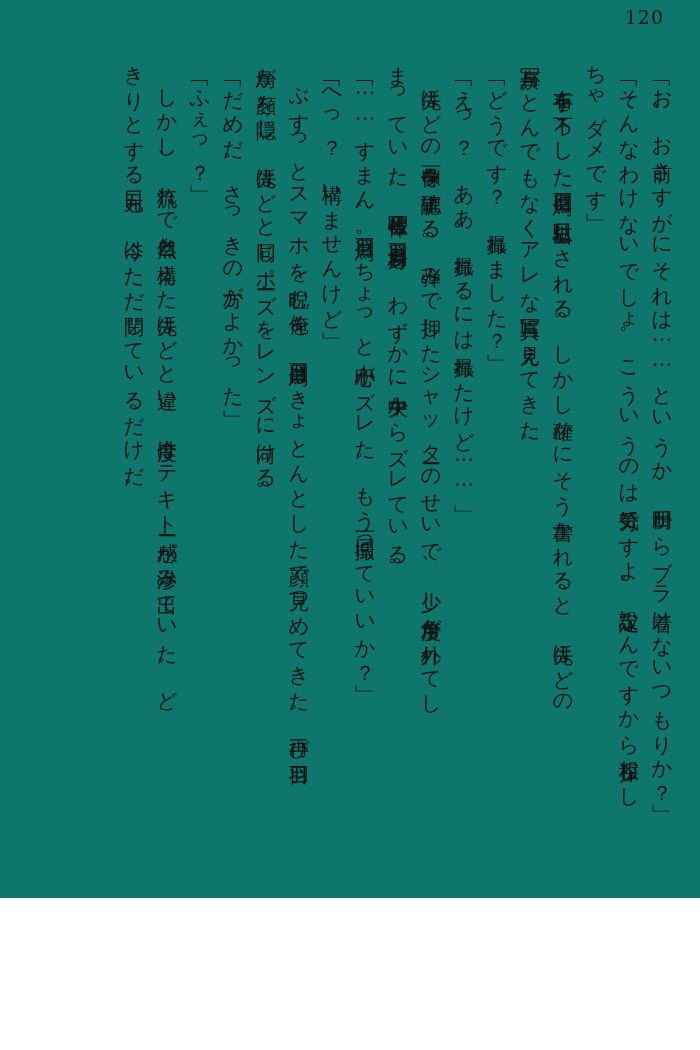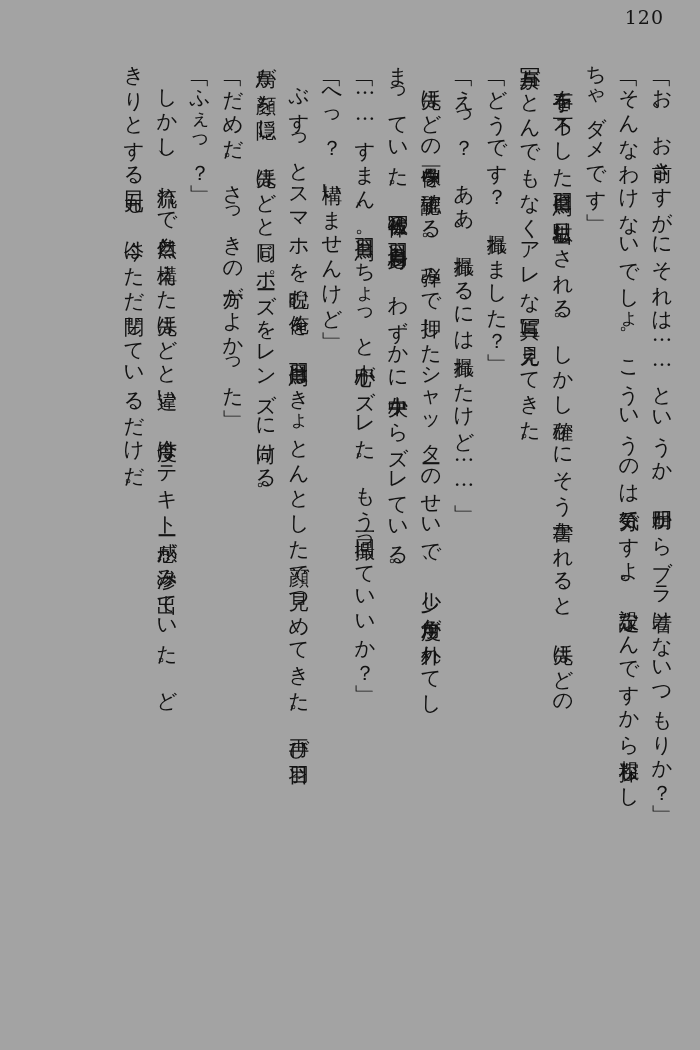--- a/index.html
+++ b/index.html
@@ -10,23 +10,23 @@
   body {
     width: 700px;
     height: 1050px;
     overflow: hidden;
     font-family: "DejaVu Serif", "Liberation Serif", serif;
     color: #1a1a1a;
   }
   .page {
     position: relative;
     width: 700px;
-    height: 1050px;
+    height: 898px;
     box-sizing: border-box;
-    background: #a3a3a3;
+    background: #0f766e;
   }
   .page-number {
     position: absolute;
     top: 6px;
     right: 36px;
     font-size: 19px;
     letter-spacing: 1px;
     color: #141414;
     font-family: "DejaVu Serif", "Liberation Serif", serif;
   }

